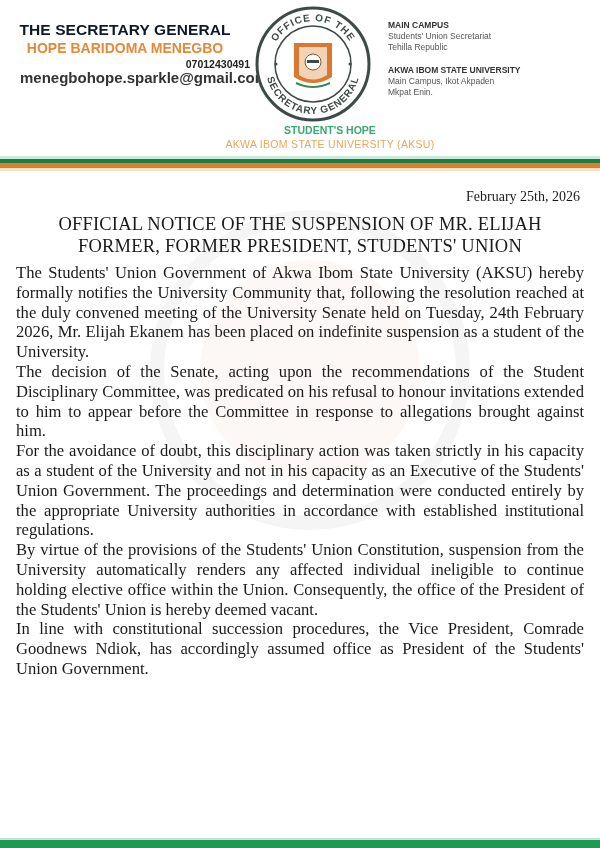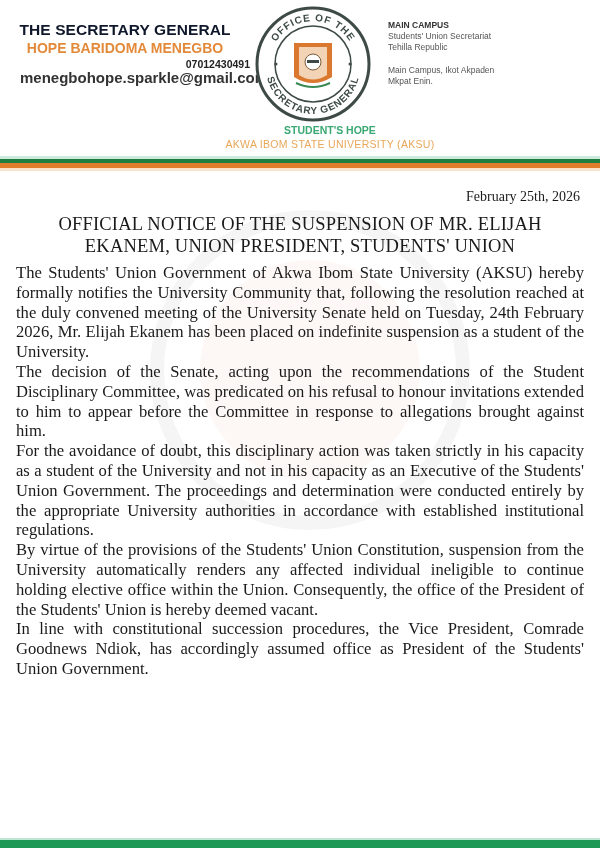--- a/index.html
+++ b/index.html
@@ -80,39 +80,40 @@
     <div class="lh-union-sub">AKWA IBOM STATE UNIVERSITY (AKSU)</div>
   </div>
 
   <div class="lh-right">
     <div class="addr-block">
       <div class="addr-head">MAIN CAMPUS</div>
       <div class="addr-line">Students' Union Secretariat</div>
       <div class="addr-line">Tehilla Republic</div>
     </div>
     <div class="addr-block">
+      <div class="addr-head">AKWA IBOM STATE UNIVERSITY</div>
       <div class="addr-line">Main Campus, Ikot Akpaden</div>
       <div class="addr-line">Mkpat Enin.</div>
     </div>
   </div>
 
   <div class="stripe-top">
     <div class="s1"></div>
       <div class="s2"></div>
       <div class="s3"></div>
       <div class="s4"></div>
   </div>
 </div>
 
 <div class="watermark"></div>
 <div class="watermark-inner"></div>
 
 <div class="content">
   <div class="date">February 25th, 2026</div>
-  <div class="title">OFFICIAL NOTICE OF THE SUSPENSION OF MR. ELIJAH EKANEM, UNION PRESIDENT, STUDENTS' UNION</div>
+  <div class="title">OFFICIAL NOTICE OF THE SUSPENSION OF MR. ELIJAH FORMER, FORMER PRESIDENT, STUDENTS' UNION</div>
   <p class="para first">The Students' Union Government of Akwa Ibom State University (AKSU) hereby formally notifies the University Community that, following the resolution reached at the duly convened meeting of the University Senate held on Tuesday, 24th February 2026, Mr. Elijah Ekanem has been placed on indefinite suspension as a student of the University.</p>
   <p class="para">The decision of the Senate, acting upon the recommendations of the Student Disciplinary Committee, was predicated on his refusal to honour invitations extended to him to appear before the Committee in response to allegations brought against him.</p>
   <p class="para">For the avoidance of doubt, this disciplinary action was taken strictly in his capacity as a student of the University and not in his capacity as an Executive of the Students' Union Government. The proceedings and determination were conducted entirely by the appropriate University authorities in accordance with established institutional regulations.</p>
   <p class="para">By virtue of the provisions of the Students' Union Constitution, suspension from the University automatically renders any affected individual ineligible to continue holding elective office within the Union. Consequently, the office of the President of the Students' Union is hereby deemed vacant.</p>
   <p class="para">In line with constitutional succession procedures, the Vice President, Comrade Goodnews Ndiok, has accordingly assumed office as President of the Students' Union Government.</p>
 </div>
 
 <div class="footer-bar">
   <div class="f1"></div>
     <div class="f2"></div>

